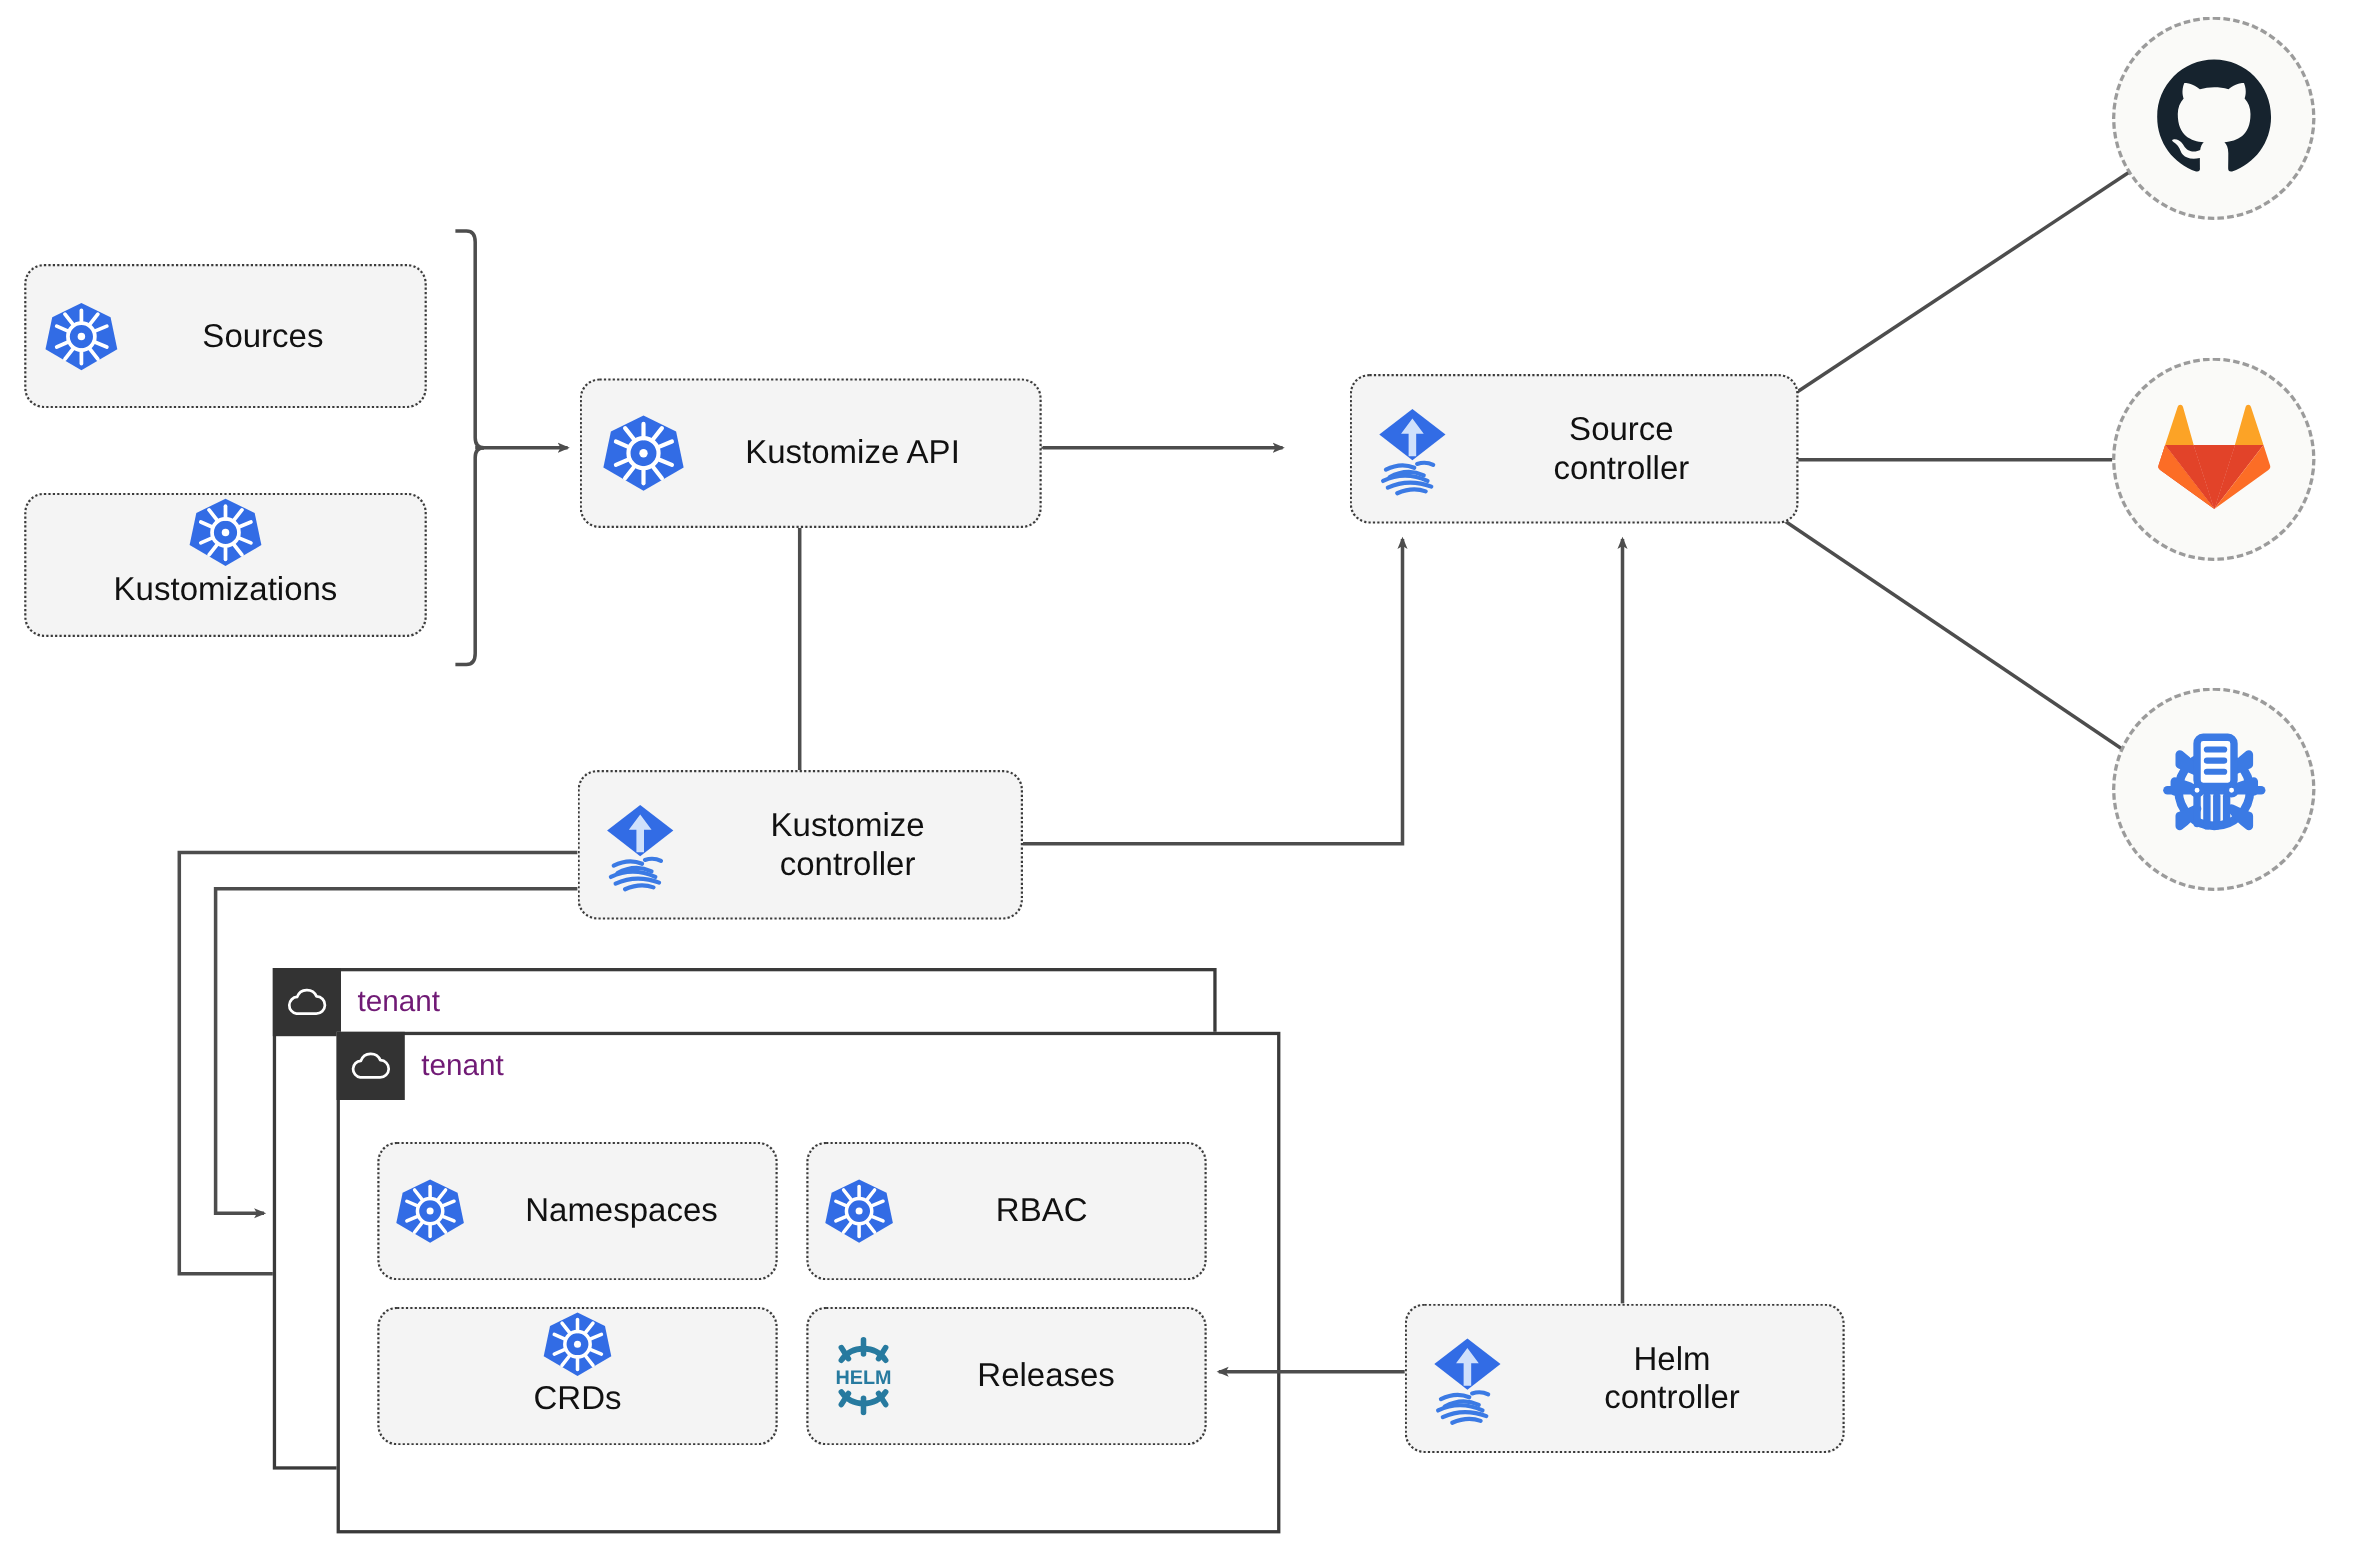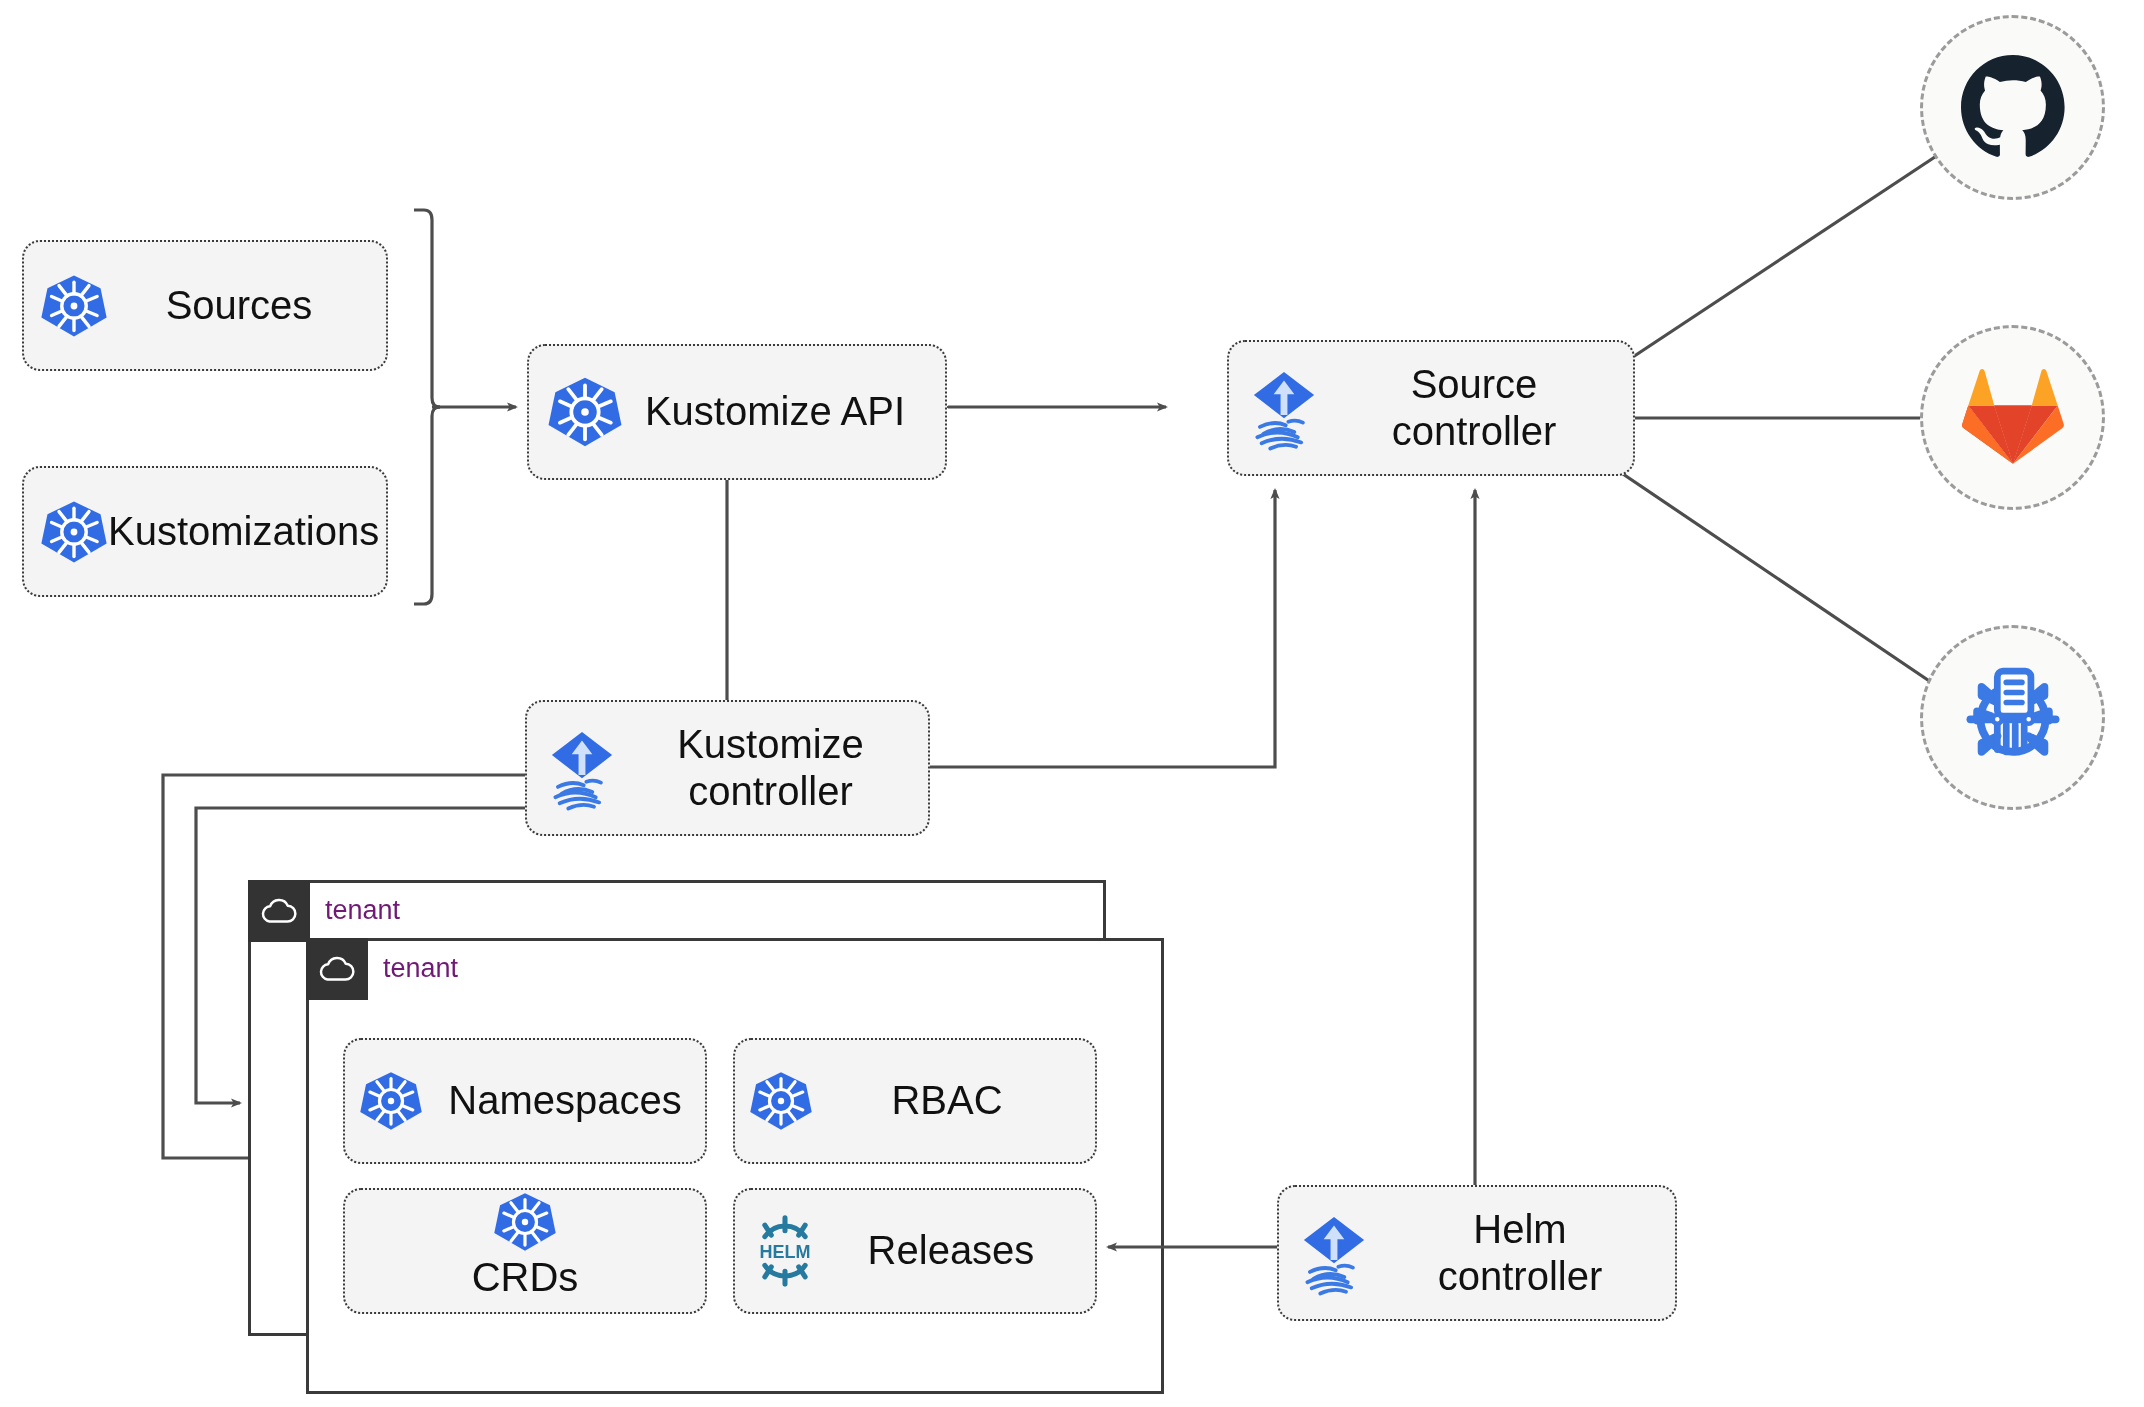--- a/index.html
+++ b/index.html
@@ -24,21 +24,21 @@
     box-sizing: border-box;
     background: #f4f4f4;
     border: 2px dotted #3a3a3a;
     border-radius: 18px;
     display: flex;
     align-items: center;
     z-index: 5;
   }
   .node .label {
     color: #111111;
-    font-size: 40px;
+    font-size: 30px;
     line-height: 1.18;
     white-space: pre-line;
     text-align: center;
     flex: 1 1 auto;
   }
   .node .nicon {
     flex: 0 0 auto;
     display: flex;
     align-items: center;
     justify-content: center;
@@ -159,21 +159,21 @@
           <line x1="61" y1="34" x2="72" y2="20"></line>
           <line x1="28" y1="20" x2="39" y2="34"></line>
           <line x1="61" y1="66" x2="72" y2="80"></line>
         </g>
         <circle cx="50" cy="50" r="5" fill="#ffffff"></circle>
       </svg>
     </span>
     <span class="label">Sources</span>
   </div>
 
-  <div class="node" style="left:22px; top:466px; width:366px; height:131px; padding:0 16px;">
+  <div class="node" style="left:22px; top:448px; width:366px; height:131px; padding:0 16px;flex-direction:column;">
     <span class="nicon">
       <svg width="68" height="68" viewBox="0 0 100 100">
         <polygon points="50,5 89,24 98,67 50,95 2,67 11,24" fill="#326CE5"></polygon>
         <g fill="none" stroke="#ffffff" stroke-width="5" stroke-linecap="round">
           <circle cx="50" cy="50" r="18"></circle>
           <line x1="50" y1="15" x2="50" y2="32"></line>
             <line x1="50" y1="68" x2="50" y2="86"></line>
           <line x1="17" y1="36" x2="33" y2="43"></line>
             <line x1="67" y1="57" x2="84" y2="64"></line>
           <line x1="17" y1="64" x2="33" y2="57"></line>

